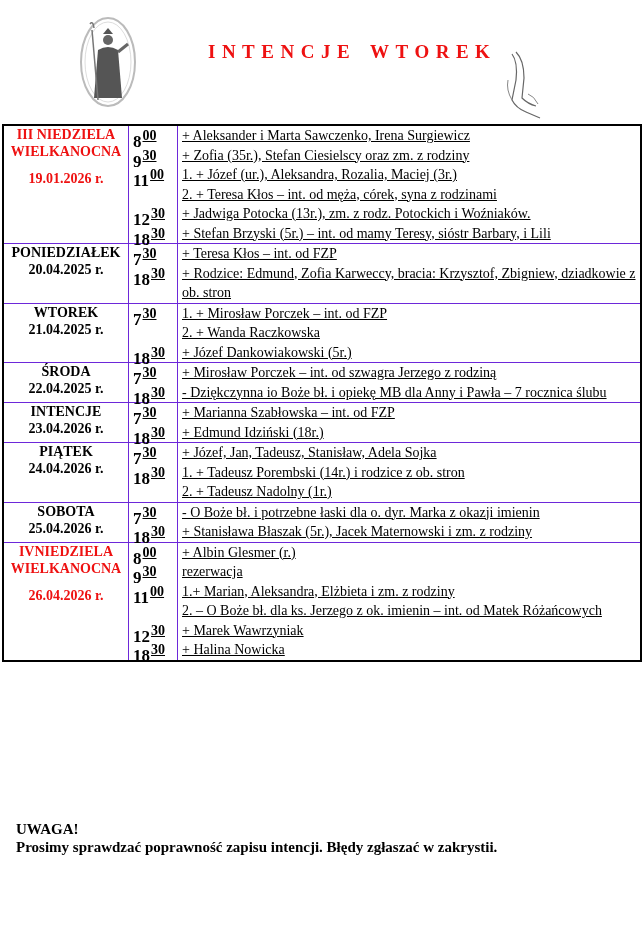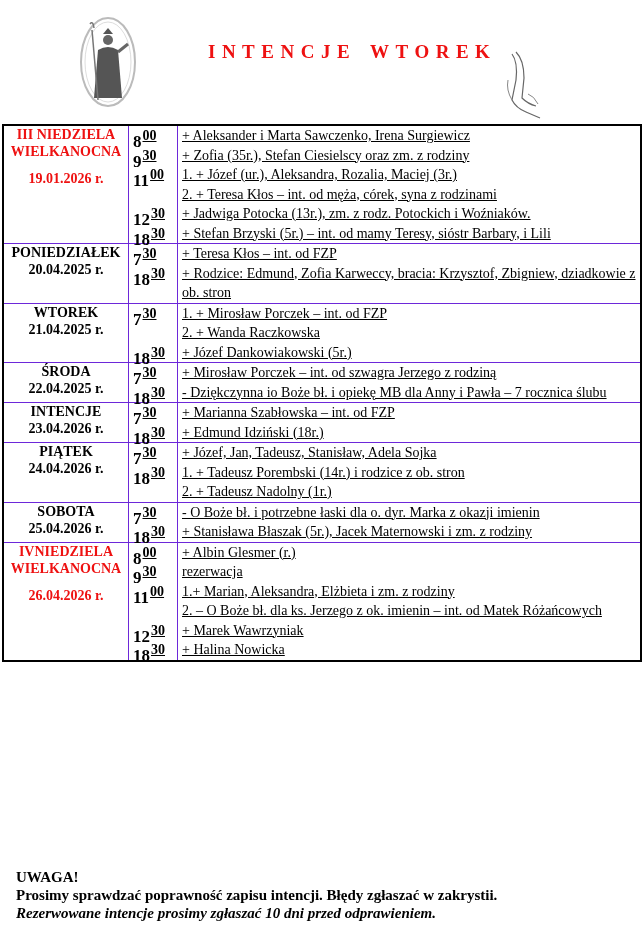--- a/index.html
+++ b/index.html
@@ -20,21 +20,21 @@
   td.day.red { color:#ee1111; }
   td.times { width:44px; padding-left:4px !important; font-weight:bold; font-size:17px; }
   td.ints { font-size:14px; padding-left:4px !important;text-decoration:underline; }
   .line { height:19.5px; line-height:19.5px; white-space:nowrap; overflow:hidden; }
   .tline { height:19.5px; line-height:19.5px; white-space:nowrap; }
   .tline sup { font-size:14px; text-decoration:underline; vertical-align:7px; margin-left:1px; }
   .daylabel { display:block; }
   .daydate { display:block; }
   .sp { display:block; height:10px; }
 
-  .footer { position:absolute; left:16px; top:868px; width:620px; font-size:15px; font-weight:bold; line-height:18px; }
+  .footer { position:absolute; left:16px; top:820px; width:620px; font-size:15px; font-weight:bold; line-height:18px; }
   .footer .it { font-style:italic; }
 </style>
 </head>
 <body>
 
 <div class="header">
   <svg class="logo" viewBox="0 0 60 100">
     <ellipse cx="30" cy="52" rx="27" ry="44" fill="none" stroke="#bbb" stroke-width="2"></ellipse>
     <ellipse cx="30" cy="52" rx="23" ry="40" fill="none" stroke="#ddd" stroke-width="1"></ellipse>
     <path d="M30 18 l-5 6 l10 0 z" fill="#555"></path>
@@ -192,14 +192,13 @@
           <div class="line">+ Marek Wawrzyniak</div>
           <div class="line">+ Halina Nowicka</div>
         </td>
       </tr>
     </tbody>
 </table>
 
 <div class="footer">
   <div>UWAGA!</div>
   <div>Prosimy sprawdzać poprawność zapisu intencji. Błędy zgłaszać w zakrystii.</div>
-  <div class="it">Rezerwowane intencje prosimy zgłaszać 10 dni przed odprawieniem.</div>
 </div>
 
 </body></html>

